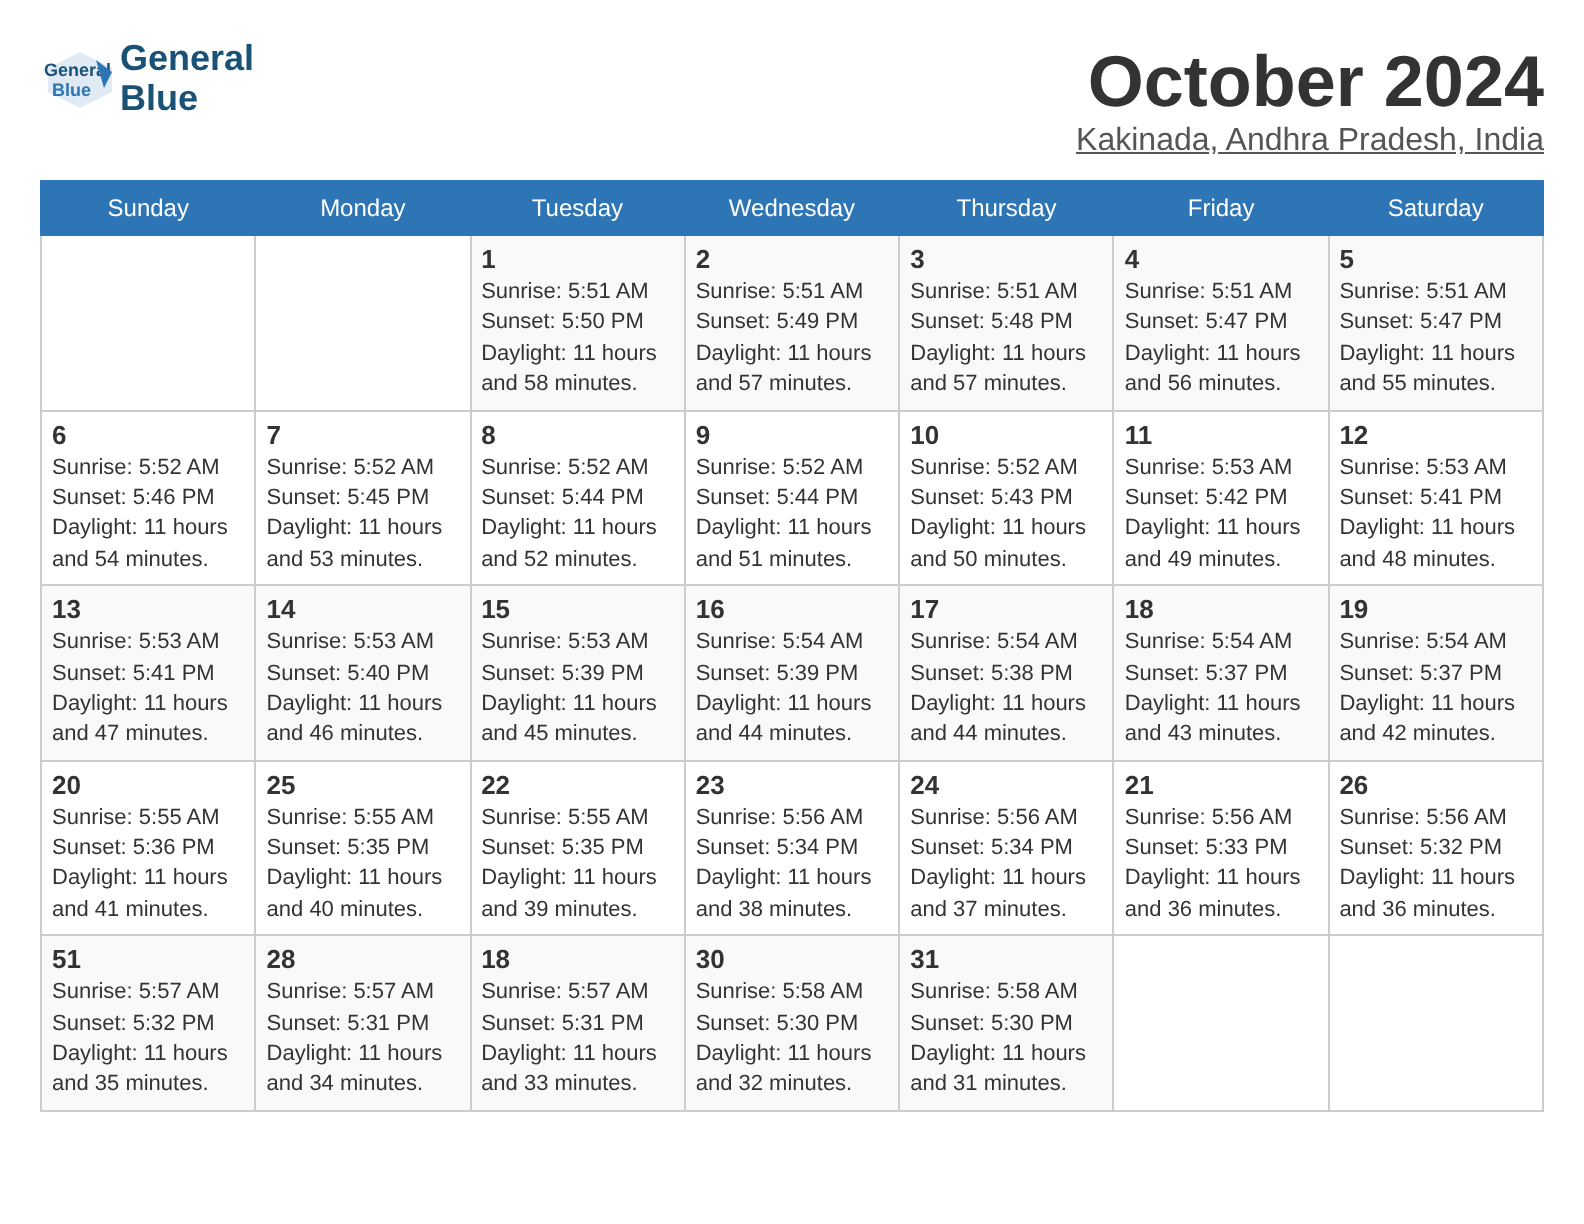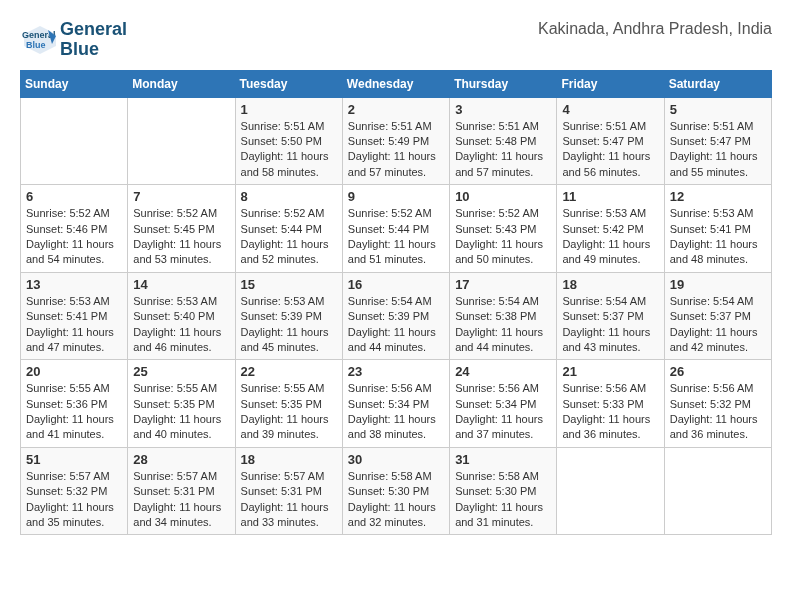--- a/index.html
+++ b/index.html
@@ -38,33 +38,34 @@
       text-align: right;
     }
     .month-title {
       font-size: 36px;
       font-weight: bold;
       color: #333;
     }
     .location-title {
       font-size: 16px;
       color: #555;
+      text-decoration: underline;
     }
     table {
       width: 100%;
       border-collapse: collapse;
       font-size: 11px;
     }
     thead th {
       background-color: #2e75b6;
       color: #fff;
       padding: 6px 4px;
-      text-align: left;
+      text-align: center;
       font-size: 12px;
-      font-weight: bold;
+      font-weight: normal;
       border: 1px solid #2e75b6;
     }
     tbody td {
       border: 1px solid #ccc;
       vertical-align: top;
       padding: 4px 5px;
       height: 85px;
       width: calc(100% / 7);
       background: #fff;
     }
@@ -98,20 +99,21 @@
       <text x="2" y="16" font-size="9" font-weight="bold" fill="#1a5276">General</text>
       <text x="6" y="26" font-size="9" font-weight="bold" fill="#2e75b6">Blue</text>
       <polygon points="28,8 36,14 32,22" fill="#2e75b6"></polygon>
     </svg>
     <div class="logo-text">
       <span>General</span>
       <span>Blue</span>
     </div>
   </div>
   <div class="title-area">
+    <div class="month-title">October 2024</div>
     <div class="location-title">Kakinada, Andhra Pradesh, India</div>
   </div>
 </div>
 
 <table>
   <thead>
     <tr id="header-row">
         <th>Sunday</th>
         <th>Monday</th>
         <th>Tuesday</th>

